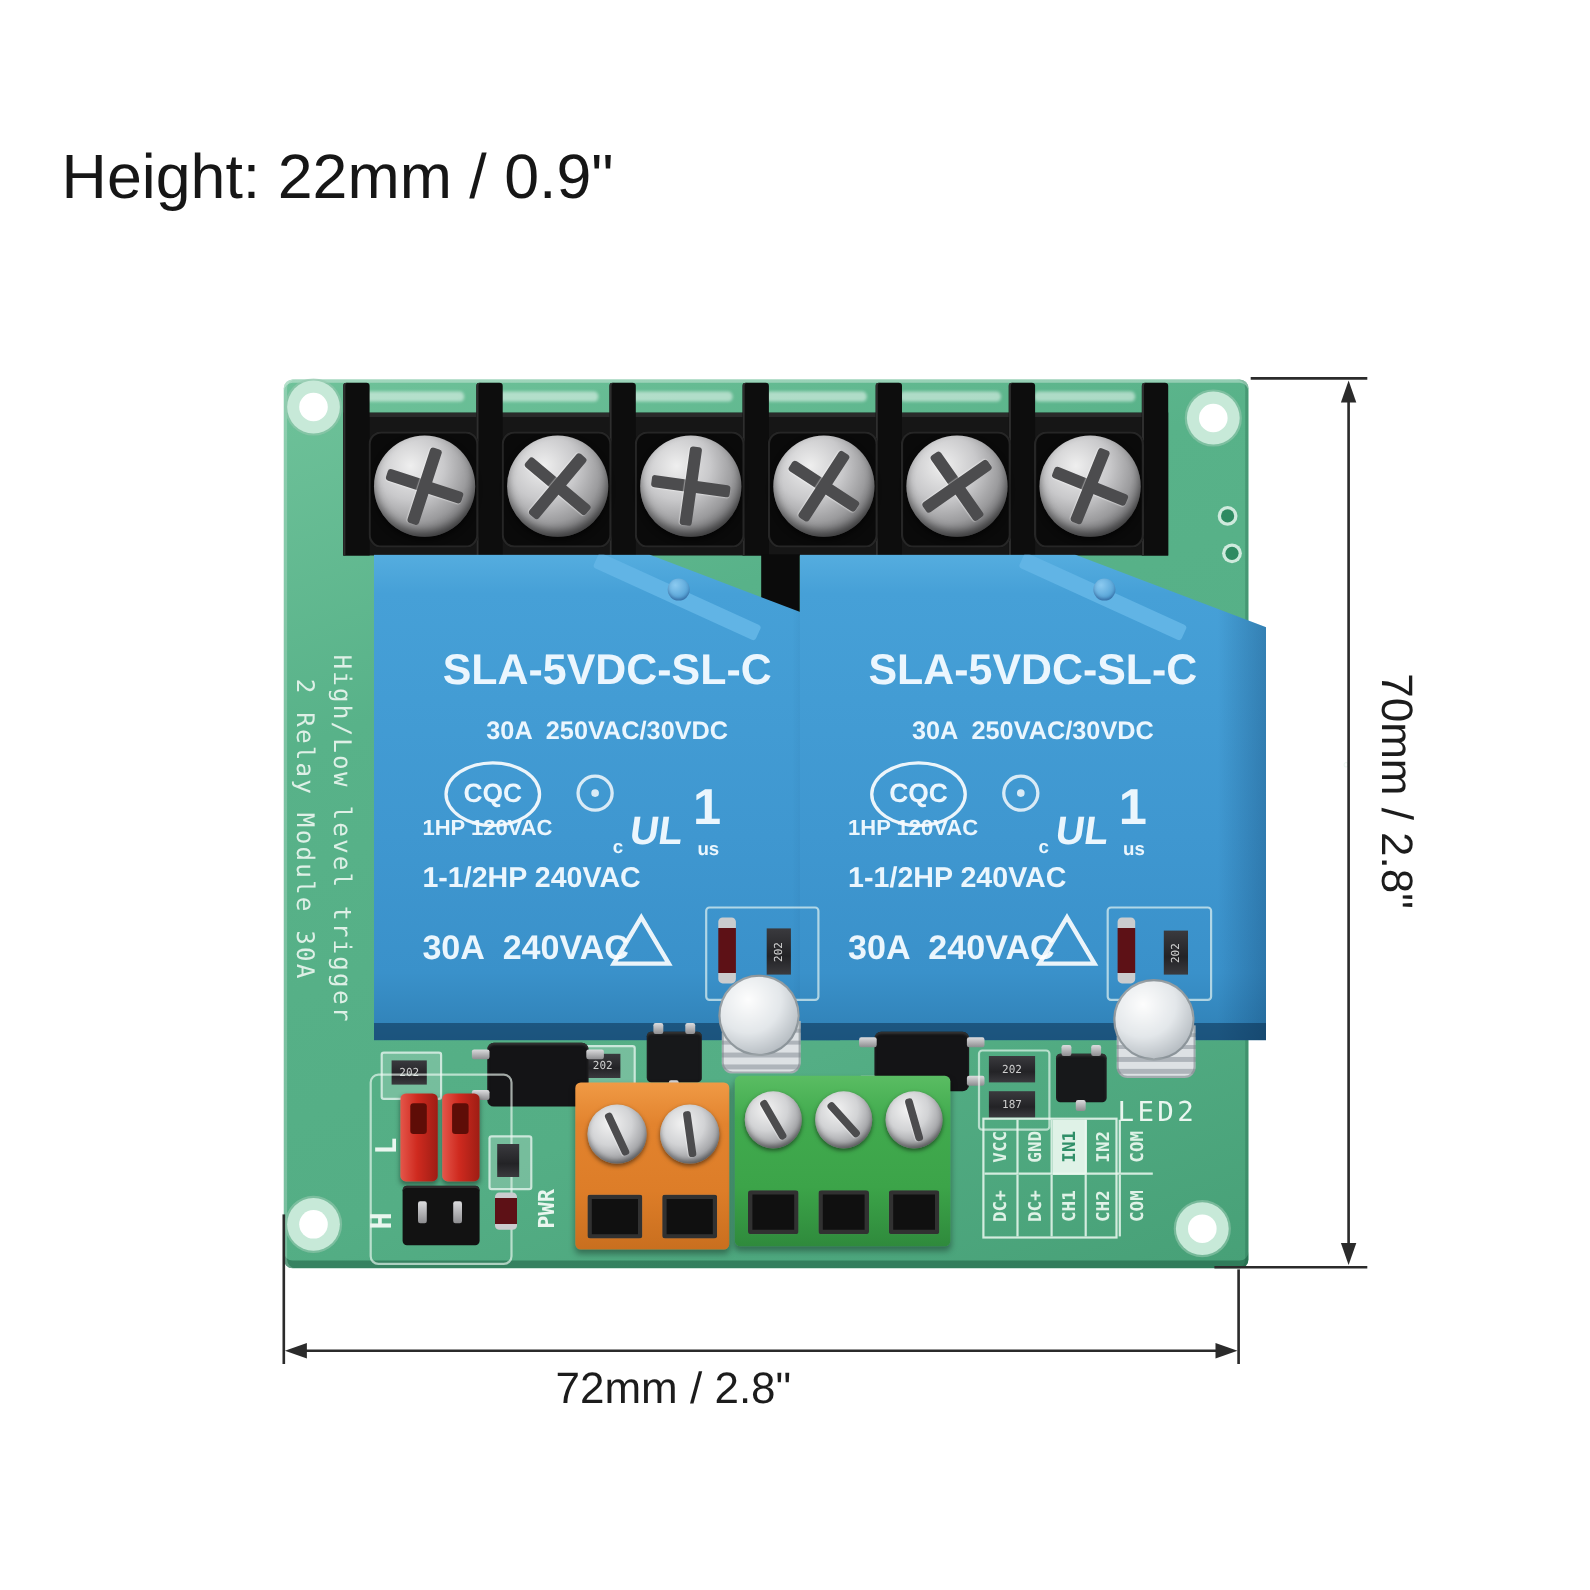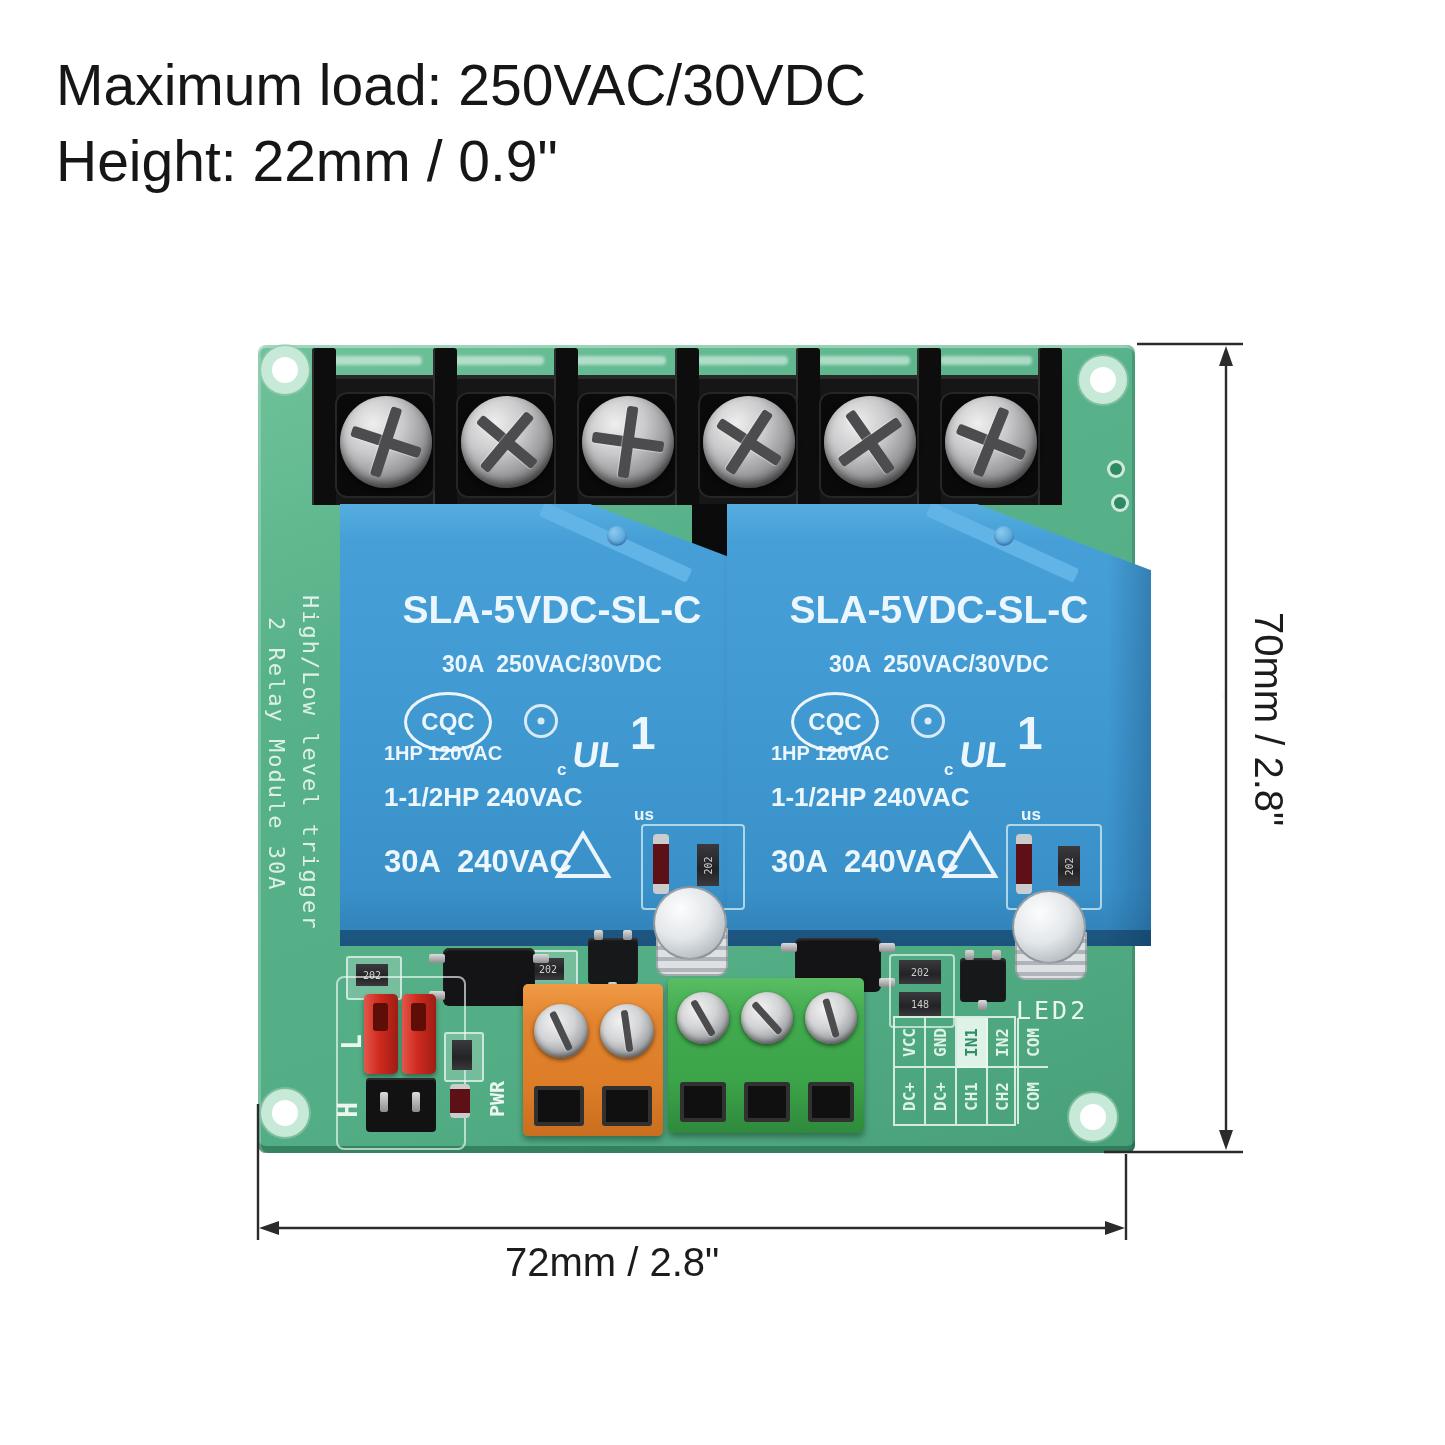--- a/index.html
+++ b/index.html
@@ -58,21 +58,21 @@
   .r-rating{position:absolute;left:0;top:147px;width:100%;text-align:center;font-size:23px;font-weight:700;white-space:pre;}
   .r-cqc{position:absolute;left:64px;top:188px;width:82px;height:54px;border:3px solid rgba(255,255,255,.9);
          border-radius:50%;display:flex;align-items:center;justify-content:center;font-size:24px;font-weight:700;}
   .r-rivet{position:absolute;left:184px;top:200px;width:28px;height:28px;border:3px solid rgba(255,255,255,.8);border-radius:50%;}
   .r-rivet::after{content:"";position:absolute;left:50%;top:50%;width:7px;height:7px;border-radius:50%;
          transform:translate(-50%,-50%);background:rgba(255,255,255,.8);}
   .r-hp1{position:absolute;left:44px;top:238px;font-size:20px;font-weight:700;}
   .r-ulc{position:absolute;left:217px;top:256px;font-size:17px;font-weight:700;}
   .r-ulmark{position:absolute;left:233px;top:230px;font-size:36px;font-weight:800;transform:skewX(-8deg);}
   .r-ul1{position:absolute;left:290px;top:202px;font-size:46px;font-weight:700;}
-  .r-ulus{position:absolute;left:294px;top:258px;font-size:17px;font-weight:700;margin-top:43px;}
+  .r-ulus{position:absolute;left:294px;top:258px;font-size:17px;font-weight:700;}
   .r-hp2{position:absolute;left:44px;top:278px;font-size:26px;font-weight:700;}
   .r-r30{position:absolute;left:44px;top:340px;font-size:31px;font-weight:700;white-space:pre;}
   .r-tri{position:absolute;left:212px;top:324px;}
   
   .opto{position:absolute;background:#141416;border-radius:6px;box-shadow:inset 0 2px 2px #333;}
   .pin{position:absolute;background:linear-gradient(#dcdcde,#8d8d90);border-radius:2px;}
   .sot{position:absolute;background:#17181a;border-radius:4px;box-shadow:inset 0 2px 2px #343434;}
   .smdpad{position:absolute;border:2px solid rgba(240,250,245,.7);border-radius:3px;background:rgba(220,235,228,.25);}
   .rbody{position:absolute;background:linear-gradient(180deg,#3a3a3e,#232326 60%,#3a3a3e);
          display:flex;align-items:center;justify-content:center;color:#cfcfcf;
@@ -115,21 +115,20 @@
   .ptfill{background:rgba(235,248,240,.92);}
   .ptfill span{color:#2f8f68;}
   
   .dimtext{position:absolute;color:#1c1c1c;font-size:40px;}
 </style>
 </head>
 <body>
 
 <div class="scene">
 
-  <div class="hline" style="top:52px;">Maximum load: 250VAC/30VDC</div>
   <div class="hline" style="top:128px;">Height: 22mm / 0.9"</div>
 
   <div class="board">
 
     <div class="hole" style="left:3px;top:1px;">
         <div class="in"></div>
       </div>
     <div class="hole" style="left:821px;top:11px;">
         <div class="in"></div>
       </div>
@@ -298,21 +297,21 @@
     <div class="pin" style="left:-14px;top:5px;width:16px;height:9px;"></div>
     <div class="pin" style="left:-14px;bottom:5px;width:16px;height:9px;"></div>
     <div class="pin" style="right:-14px;top:5px;width:16px;height:9px;"></div>
     <div class="pin" style="right:-14px;bottom:5px;width:16px;height:9px;"></div>
     </div>
   <div class="skbox" style="left:889px;top:954px;width:62px;height:70px;"></div>
   <div class="rbody" style="left:899px;top:960px;width:42px;height:24px;">
     <span style="font-size:10px;">202</span>
     </div>
   <div class="rbody" style="left:899px;top:992px;width:42px;height:24px;">
-    <span style="font-size:10px;">148</span>
+    <span style="font-size:10px;">187</span>
     </div>
   <div class="sot" style="left:960px;top:958px;width:46px;height:44px;">
     <div class="pin" style="left:5px;top:-8px;width:9px;height:10px;"></div>
     <div class="pin" style="right:5px;top:-8px;width:9px;height:10px;"></div>
     <div class="pin" style="left:18px;bottom:-8px;width:9px;height:10px;"></div>
     </div>
 
   <div class="skbox" style="left:336px;top:976px;width:126px;height:170px;border-radius:8px;"></div>
   <div class="jcap" style="left:364px;top:994px;">
       <div class="hole2"></div>

